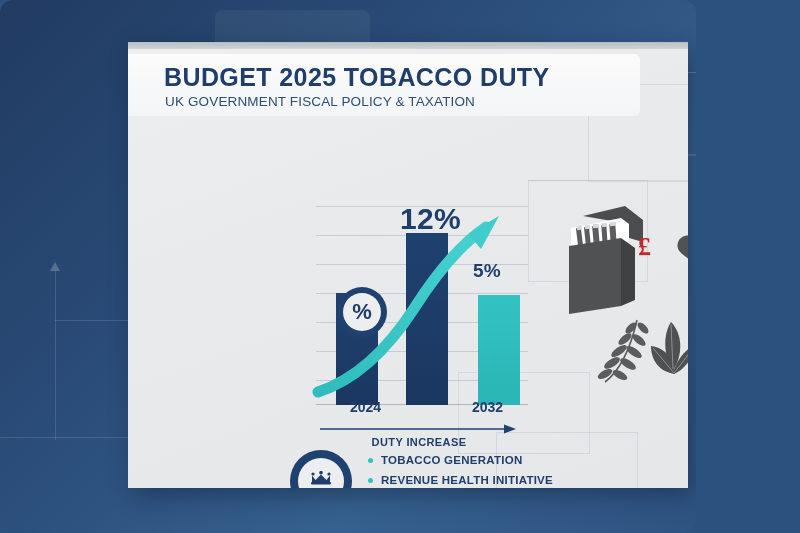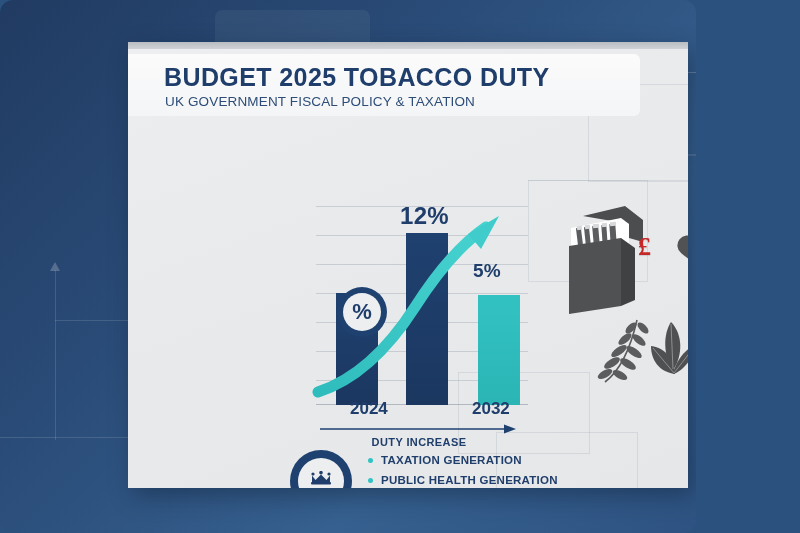--- a/index.html
+++ b/index.html
@@ -68,39 +68,39 @@
 
   
   .chart{position:absolute;left:188px;top:158px;width:212px;height:205px;}
   .gridline{position:absolute;left:0;width:212px;height:1px;background:rgba(125,138,155,.30);}
   .baseline{position:absolute;left:0;bottom:0;width:212px;height:1.5px;background:rgba(110,124,143,.45);}
   .bar{position:absolute;bottom:0;}
   .bar.navy{background:linear-gradient(180deg,#1f4170 0%,#1b3760 100%);}
   .bar.teal{background:linear-gradient(180deg,#33c2c2 0%,#2bb5b5 100%);}
 
   .bar-value{
-    position:absolute;font-size:24px;font-weight:bold;color:#1f3e6b;
+    position:absolute;font-size:30px;font-weight:bold;color:#1f3e6b;
     letter-spacing:.3px;white-space:nowrap;
   }
   .bar-value.small{font-size:19px;}
 
   .pct-badge{
     position:absolute;width:50px;height:50px;border-radius:50%;
     background:#1f4170;display:flex;align-items:center;justify-content:center;
   }
   .pct-inner{
     width:38px;height:38px;border-radius:50%;
     background:#eceef0;display:flex;align-items:center;justify-content:center;
     font-size:22px;font-weight:bold;color:#1f3e6b;line-height:1;
   }
 
   .arrow-svg{position:absolute;left:182px;top:155px;pointer-events:none;}
 
   .xlabel{
-    position:absolute;font-size:17px;font-weight:bold;color:#1f3e6b;
+    position:absolute;font-size:14px;font-weight:bold;color:#1f3e6b;
     white-space:nowrap;
   }
   .axis-arrow{position:absolute;left:190px;top:381px;width:200px;height:12px;}
   .axis-caption{
     position:absolute;left:188px;top:394px;width:206px;text-align:center;
     font-size:11px;font-weight:bold;color:#1f3e6b;letter-spacing:.4px;
   }
 
   
   .seal{
@@ -212,25 +212,25 @@
           <path d="M3 4.5 L6.5 9 L12 3.5 L17.5 9 L21 4.5 L21 11 L3 11 Z" fill="#1f3e6b"></path>
           <rect x="2" y="11" width="20" height="2.4" rx="1" fill="#1f3e6b"></rect>
         </svg>
         <div class="seal-text">HM TREASURY</div>
       </div>
     </div>
 
     <div class="bullets">
       <div class="bullet-row">
         <span class="bullet-dot"></span>
-        <span class="bullet-text">TAXATION GENERATION</span>
+        <span class="bullet-text">TOBACCO GENERATION</span>
       </div>
       <div class="bullet-row">
         <span class="bullet-dot"></span>
-        <span class="bullet-text">PUBLIC HEALTH GENERATION</span>
+        <span class="bullet-text">REVENUE HEALTH INITIATIVE</span>
       </div>
 
     </div>
 
     <div class="illus">
 
       <svg style="position:absolute;left:10px;top:10px;" width="90" height="112" viewBox="0 0 90 112">
 
         <path d="M20 14 L62 4 L80 18 L80 40 L66 36 L66 22 Z" fill="#4b4d4f"></path>
 

